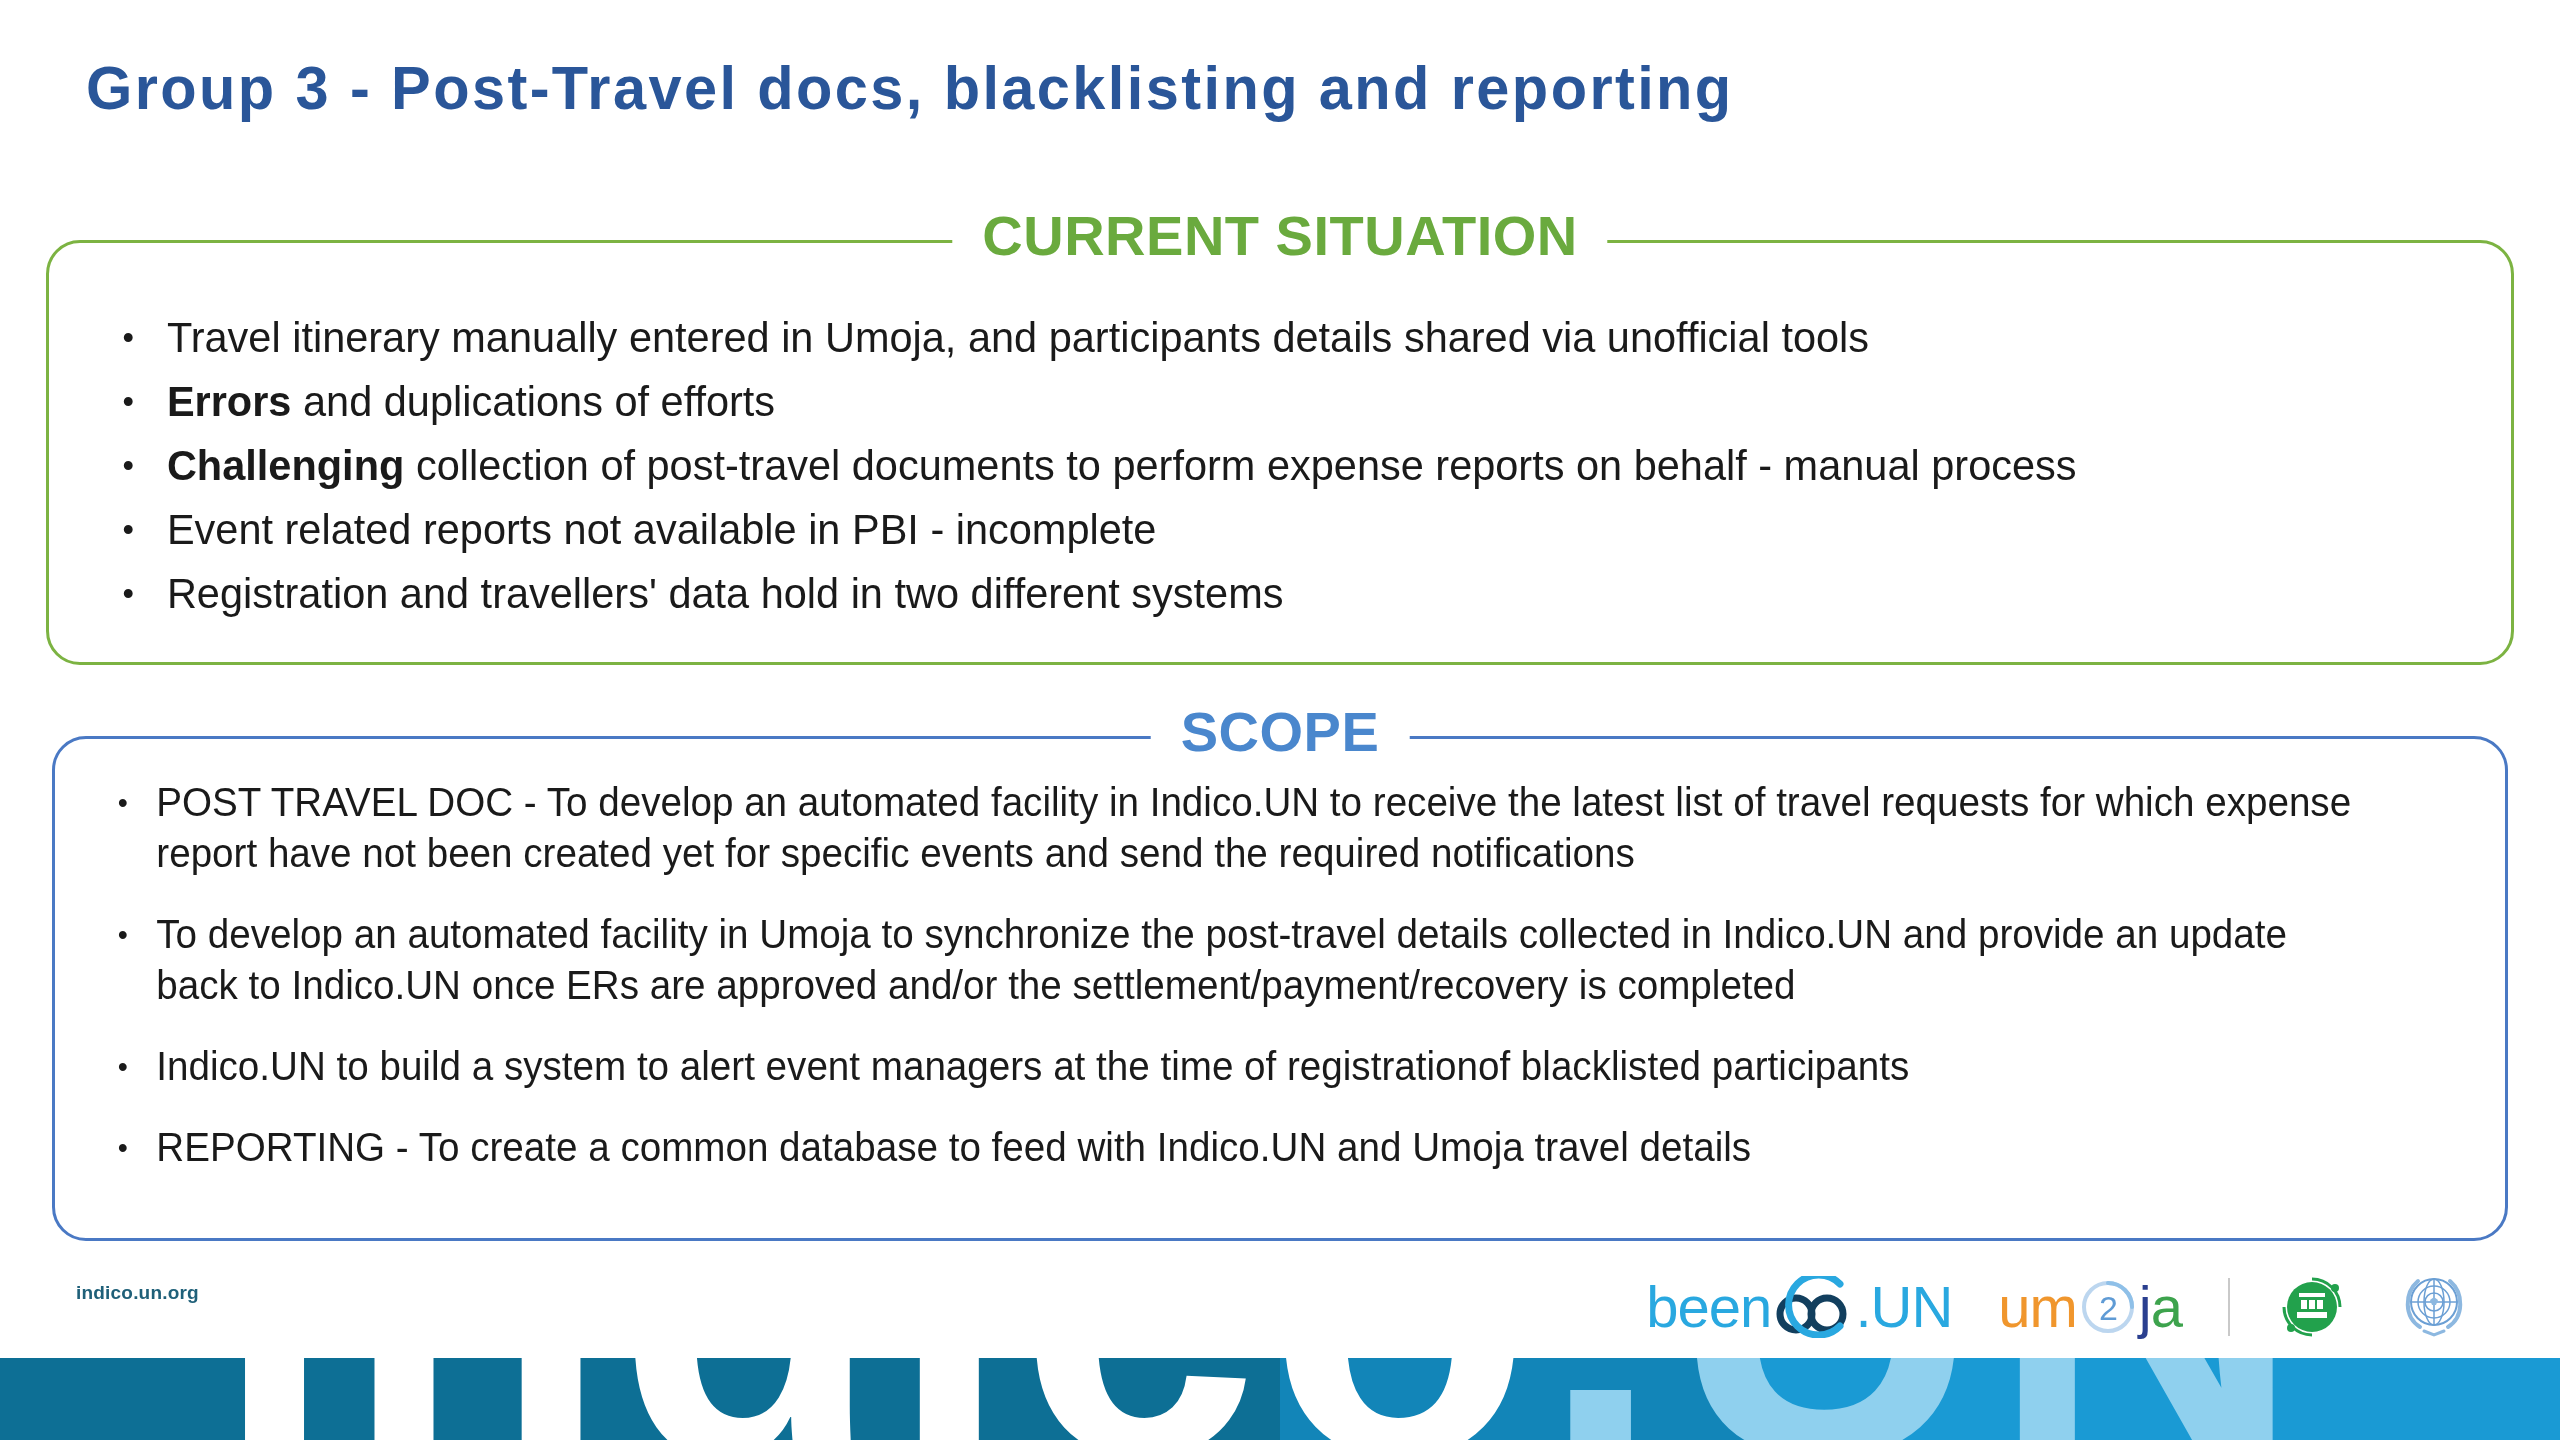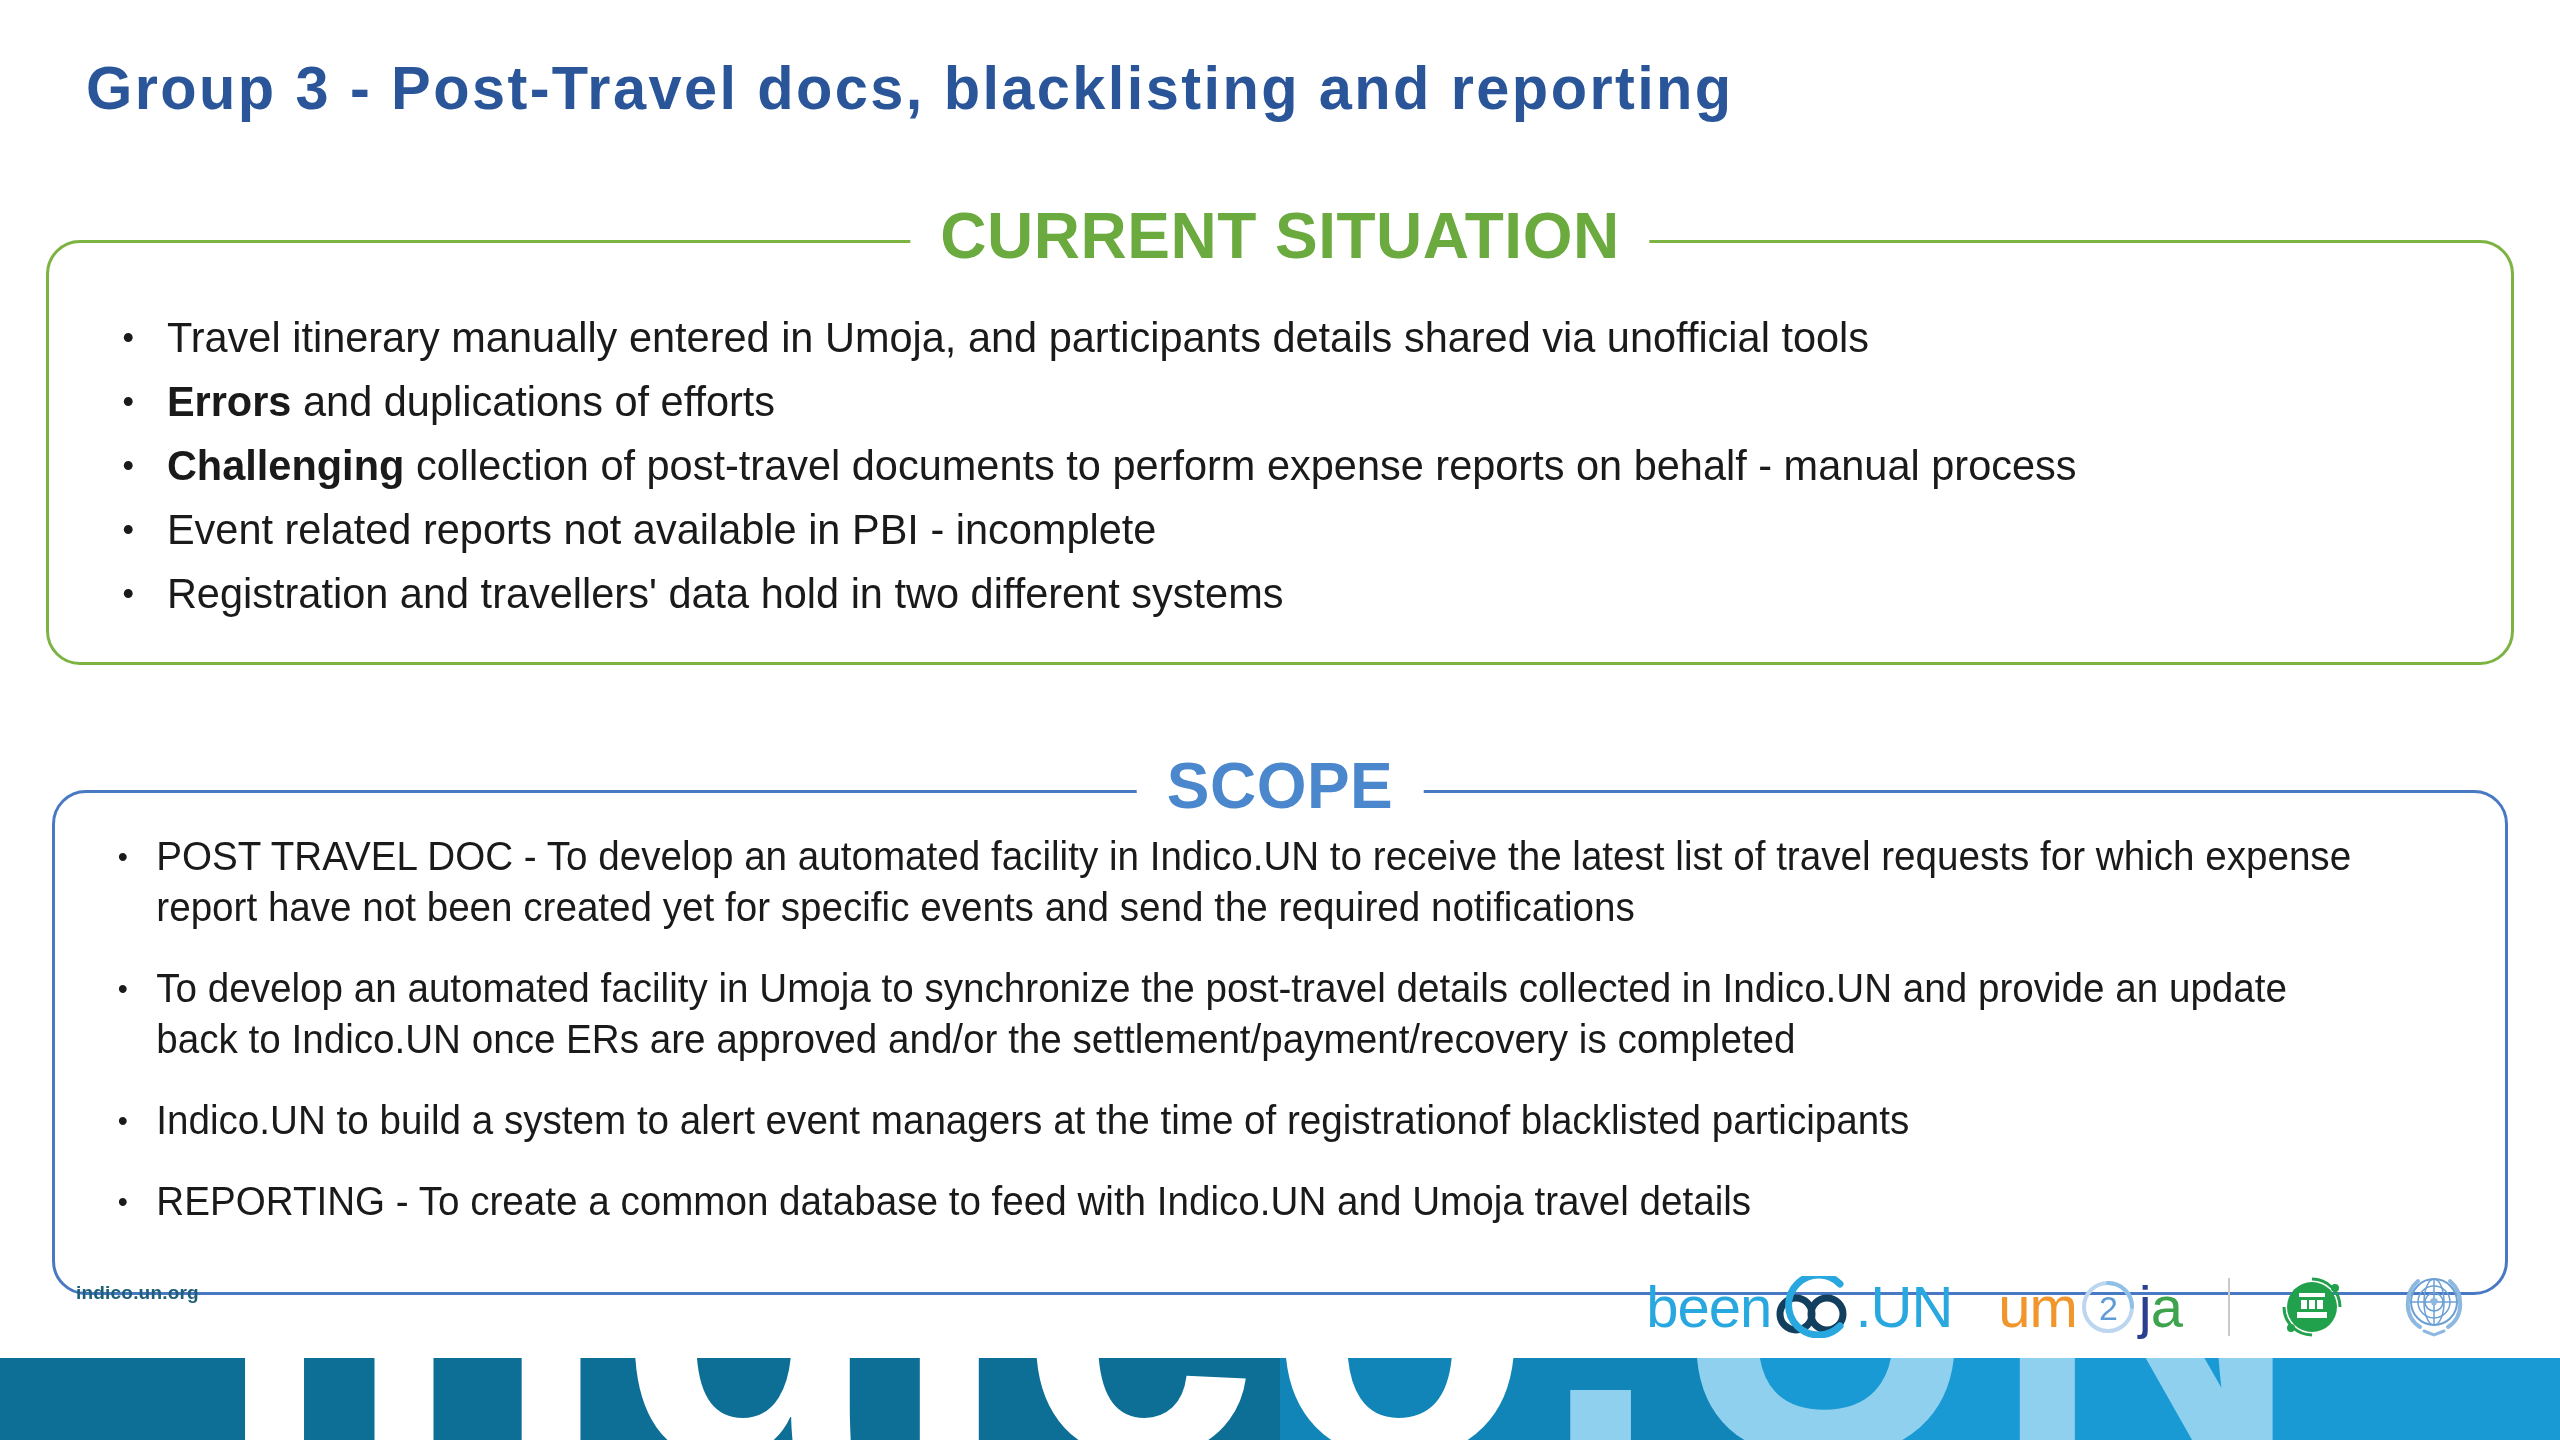--- a/index.html
+++ b/index.html
@@ -38,33 +38,33 @@
   }
   #current-situation-box {
     left: 46px;
     top: 240px;
     width: 2468px;
     height: 425px;
     border: 3px solid #7cb342;
   }
   #scope-box {
     left: 52px;
-    top: 790px;
+    top: 736px;
     width: 2456px;
     height: 505px;
     border: 3px solid #4a79c4;
   }
 
   
   .section-header {
     position: absolute;
     top: -50px;
     background: #ffffff;
     padding: 0 30px;
-    font-size: 64px;
+    font-size: 56px;
     font-weight: bold;
     letter-spacing: 0.5px;
     line-height: 86px;
     white-space: nowrap;
   }
   #current-situation-header {
     left: 50%;
     transform: translateX(-50%);
     color: #6aaa3e;
   }

